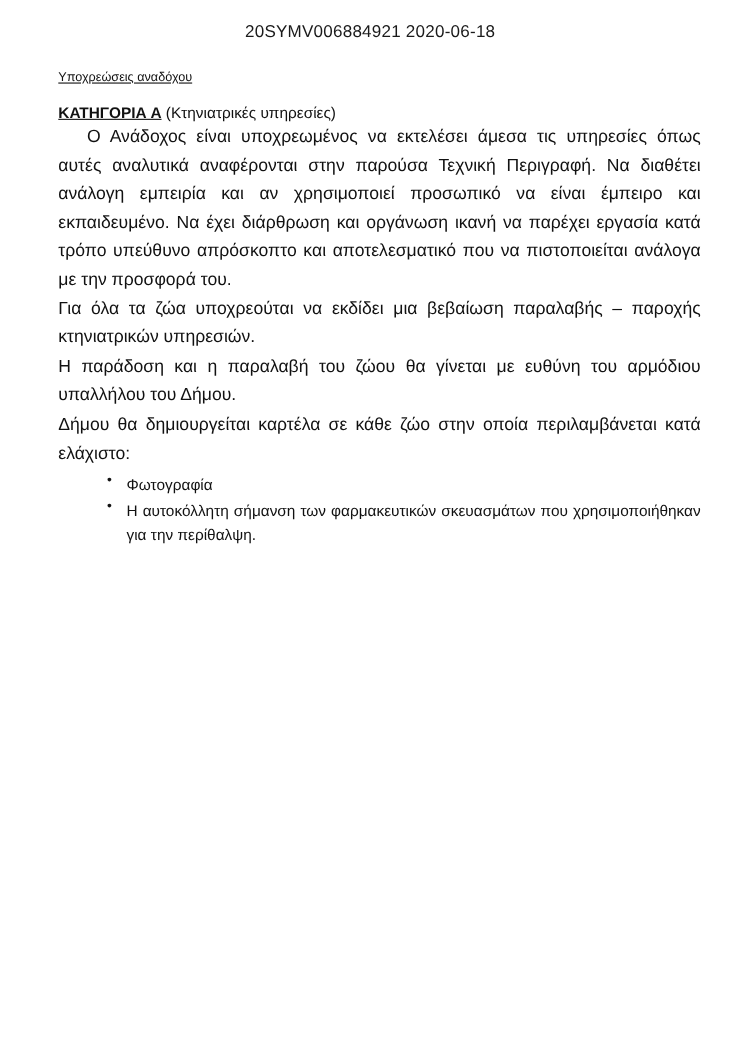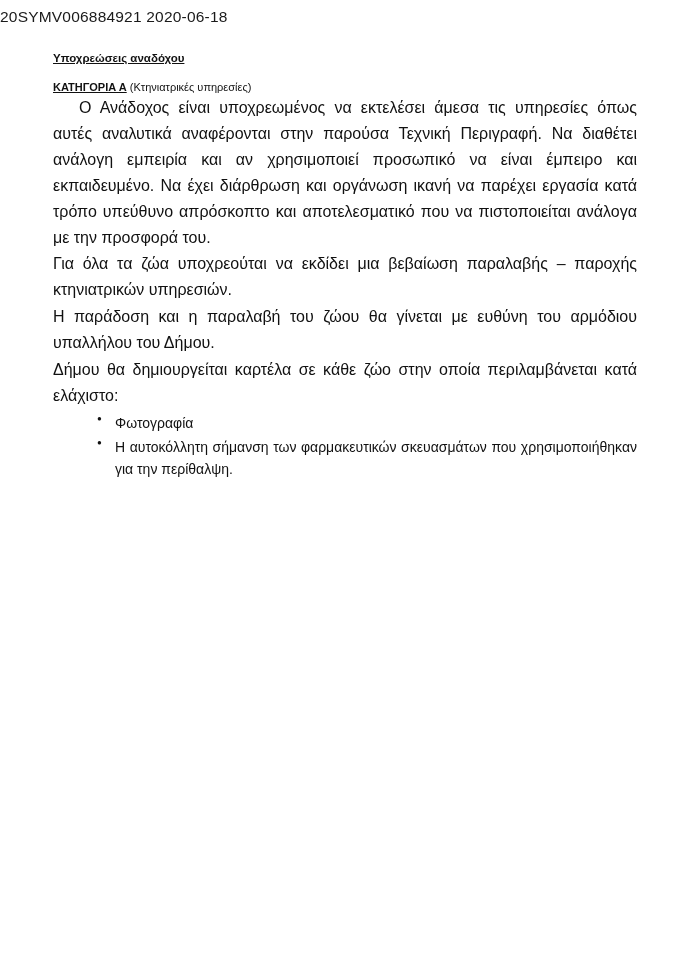--- a/index.html
+++ b/index.html
@@ -15,37 +15,38 @@
     overflow: hidden;
   }
   .page {
     position: relative;
     width: 673px;
     height: 960px;
     background: #ffffff;
     box-sizing: border-box;
   }
   .doc-header {
+    text-align: center;
     font-size: 15.5px;
     letter-spacing: 0.2px;
-    padding-top: 8px;
+    padding-top: 21px;
     color: #1a1a1a;
   }
   .content {
     padding: 26px 36px 0 53px;
   }
   .section-title {
     font-size: 11.5px;
-    font-weight: bold;
+    font-weight: normal;
     text-decoration: underline;
     margin-bottom: 17px;
     color: #111;
   }
   .category-line {
-    font-size: 11px;
+    font-size: 14px;
     margin-bottom: 2px;
     color: #111;
   }
   .category-line .cat-main {
     font-weight: bold;
     text-decoration: underline;
   }
   .category-line .cat-sub {
     font-weight: normal;
   }

